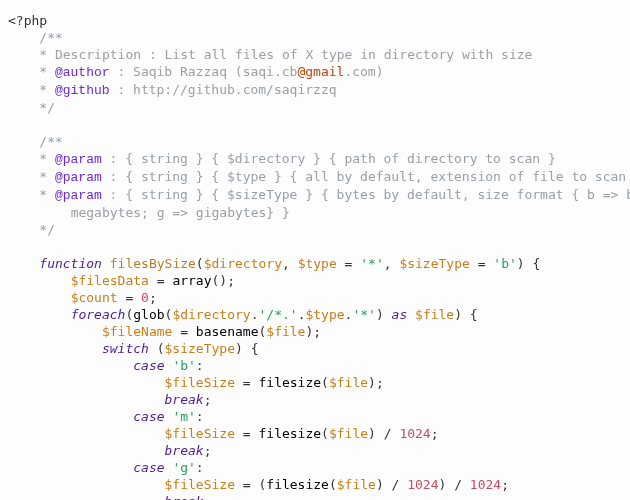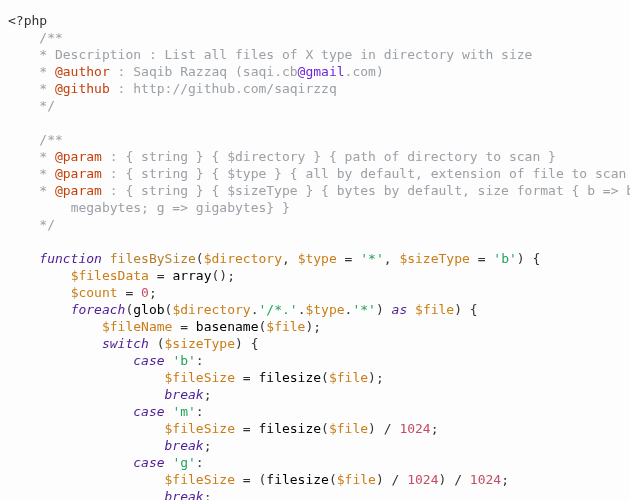--- a/index.html
+++ b/index.html
@@ -16,27 +16,27 @@
   }
   .code-area {
     padding: 12px 0 0 8px;
     white-space: pre;
   }
   .line {
     display: block;
     min-height: 17px;
   }
   .c-comment  { color: #9aa0a6; }   
-  .c-dockey   { color: #c2410c; }   
+  .c-dockey   { color: #6d28d9; font-family: Liberation Mono, monospace; }   
   .c-default  { color: #333; }
   .c-keyword  { color: #4c1d95; font-style: italic; }   
   .c-funcname { color: #b57f2a; text-align: center; }
   .c-var      { color: #c97d16; text-align: center; }   
   .c-string   { color: #24a35a; }   
   .c-number   { color: #c44d62; }   
   .c-builtin  { color: #000000; }   
   .c-phptag   { color: #333; }
-  .c-emailish { color: #6d28d9; }
+  .c-emailish { color: #c2410c; }
 </style>
 </head>
 <body>
 
 <div class="code-area" id="code-root"><div class="line"><span></span><span class="c-phptag">&lt;?php</span></div><div class="line"><span>    </span><span class="c-comment">/**</span></div><div class="line"><span>    </span><span class="c-comment">* Description : List all files of X type in directory with size</span></div><div class="line"><span>    </span><span class="c-comment">* </span><span class="c-dockey">@author</span><span class="c-comment"> : Saqib Razzaq (saqi.cb</span><span class="c-emailish">@gmail</span><span class="c-comment">.com)</span></div><div class="line"><span>    </span><span class="c-comment">* </span><span class="c-dockey">@github</span><span class="c-comment"> : http://github.com/saqirzzq</span></div><div class="line"><span>    </span><span class="c-comment">*/</span></div><div class="line"><span></span></div><div class="line"><span>    </span><span class="c-comment">/**</span></div><div class="line"><span>    </span><span class="c-comment">* </span><span class="c-dockey">@param</span><span class="c-comment"> : { string } { $directory } { path of directory to scan }</span></div><div class="line"><span>    </span><span class="c-comment">* </span><span class="c-dockey">@param</span><span class="c-comment"> : { string } { $type } { all by default, extension of file to scan</span></div><div class="line"><span>    </span><span class="c-comment">* </span><span class="c-dockey">@param</span><span class="c-comment"> : { string } { $sizeType } { bytes by default, size format { b =&gt; b</span></div><div class="line"><span>        </span><span class="c-comment">megabytes; g =&gt; gigabytes} }</span></div><div class="line"><span>    </span><span class="c-comment">*/</span></div><div class="line"><span></span></div><div class="line"><span>    </span><span class="c-keyword">function</span><span class="c-default"> </span><span class="c-funcname">filesBySize</span><span class="c-default">(</span><span class="c-var">$directory</span><span class="c-default">, </span><span class="c-var">$type</span><span class="c-default"> = </span><span class="c-string">'*'</span><span class="c-default">, </span><span class="c-var">$sizeType</span><span class="c-default"> = </span><span class="c-string">'b'</span><span class="c-default">) {</span></div><div class="line"><span>        </span><span class="c-var">$filesData</span><span class="c-default"> = </span><span class="c-builtin">array</span><span class="c-default">();</span></div><div class="line"><span>        </span><span class="c-var">$count</span><span class="c-default"> = </span><span class="c-number">0</span><span class="c-default">;</span></div><div class="line"><span>        </span><span class="c-keyword">foreach</span><span class="c-default">(</span><span class="c-builtin">glob</span><span class="c-default">(</span><span class="c-var">$directory</span><span class="c-default">.</span><span class="c-string">'/*.'</span><span class="c-default">.</span><span class="c-var">$type</span><span class="c-default">.</span><span class="c-string">'*'</span><span class="c-default">) </span><span class="c-keyword">as</span><span class="c-default"> </span><span class="c-var">$file</span><span class="c-default">) {</span></div><div class="line"><span>            </span><span class="c-var">$fileName</span><span class="c-default"> = </span><span class="c-builtin">basename</span><span class="c-default">(</span><span class="c-var">$file</span><span class="c-default">);</span></div><div class="line"><span>            </span><span class="c-keyword">switch</span><span class="c-default"> (</span><span class="c-var">$sizeType</span><span class="c-default">) {</span></div><div class="line"><span>                </span><span class="c-keyword">case</span><span class="c-default"> </span><span class="c-string">'b'</span><span class="c-default">:</span></div><div class="line"><span>                    </span><span class="c-var">$fileSize</span><span class="c-default"> = </span><span class="c-builtin">filesize</span><span class="c-default">(</span><span class="c-var">$file</span><span class="c-default">);</span></div><div class="line"><span>                    </span><span class="c-keyword">break</span><span class="c-default">;</span></div><div class="line"><span>                </span><span class="c-keyword">case</span><span class="c-default"> </span><span class="c-string">'m'</span><span class="c-default">:</span></div><div class="line"><span>                    </span><span class="c-var">$fileSize</span><span class="c-default"> = </span><span class="c-builtin">filesize</span><span class="c-default">(</span><span class="c-var">$file</span><span class="c-default">) / </span><span class="c-number">1024</span><span class="c-default">;</span></div><div class="line"><span>                    </span><span class="c-keyword">break</span><span class="c-default">;</span></div><div class="line"><span>                </span><span class="c-keyword">case</span><span class="c-default"> </span><span class="c-string">'g'</span><span class="c-default">:</span></div><div class="line"><span>                    </span><span class="c-var">$fileSize</span><span class="c-default"> = (</span><span class="c-builtin">filesize</span><span class="c-default">(</span><span class="c-var">$file</span><span class="c-default">) / </span><span class="c-number">1024</span><span class="c-default">) / </span><span class="c-number">1024</span><span class="c-default">;</span></div><div class="line"><span>                    </span><span class="c-keyword">break</span><span class="c-default">;</span></div></div>
 
 </body></html>

